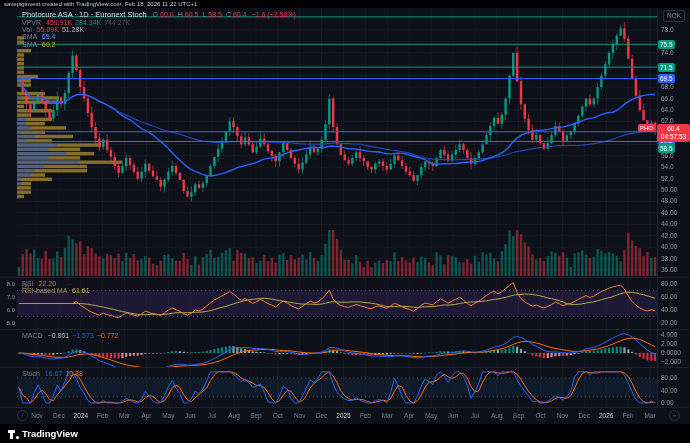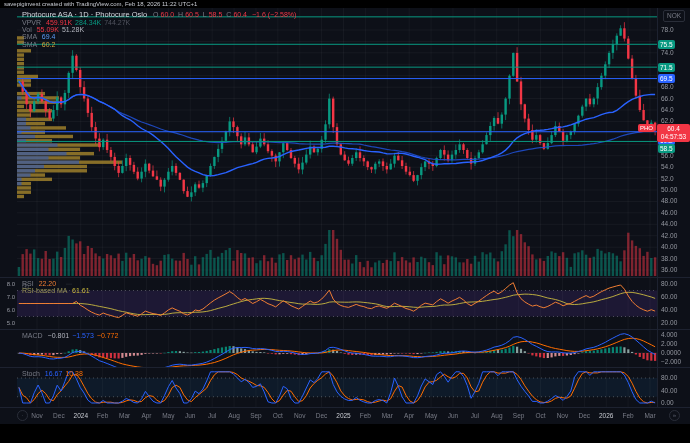--- a/index.html
+++ b/index.html
@@ -938,21 +938,21 @@
         <path d="M18.9 19.4 L22.7 35.0 L26.6 35.0 L30.4 35.0 L34.2 24.8 L38.1 17.0 L41.9 24.8 L45.7 35.0 L49.6 35.0 L53.4 27.8 L57.2 17.2 L61.1 23.0 L64.9 13.4 L68.7 3.8 L72.6 3.8 L76.4 10.9 L80.2 19.4 L84.1 25.1 L87.9 32.2 L91.7 35.0 L95.6 35.0 L99.4 35.0 L103.2 32.5 L107.1 35.0 L110.9 35.0 L114.7 35.0 L118.6 35.0 L122.4 33.2 L126.2 30.5 L130.1 32.1 L133.9 34.5 L137.7 35.0 L141.6 30.8 L145.4 23.4 L149.2 28.6 L153.0 33.2 L156.9 35.0 L160.7 35.0 L164.5 27.5 L168.4 18.7 L172.2 12.5 L176.0 20.0 L179.9 25.6 L183.7 35.0 L187.5 35.0 L191.4 30.7 L195.2 23.1 L199.0 25.7 L202.9 21.1 L206.7 13.0 L210.5 3.8 L214.4 3.8 L218.2 3.8 L222.0 3.8 L225.9 3.8 L229.7 3.8 L233.5 6.1 L237.4 9.9 L241.2 13.8 L245.0 11.3 L248.9 14.5 L252.7 19.4 L256.5 18.4 L260.4 15.8 L264.2 23.9 L268.0 33.8 L271.9 35.0 L275.7 35.0 L279.5 27.9 L283.3 18.3 L287.2 20.8 L291.0 30.5 L294.8 35.0 L298.7 35.0 L302.5 28.1 L306.3 20.0 L310.2 11.9 L314.0 14.6 L317.8 10.5 L321.7 3.8 L325.5 3.8 L329.3 3.8 L333.2 16.4 L337.0 23.9 L340.8 28.4 L344.7 31.0 L348.5 32.5 L352.3 32.3 L356.2 29.5 L360.0 32.3 L363.8 33.9 L367.7 35.0 L371.5 35.0 L375.3 32.5 L379.2 31.5 L383.0 32.5 L386.8 35.0 L390.7 24.6 L394.5 10.0 L398.3 18.3 L402.1 28.7 L406.0 35.0 L409.8 35.0 L413.6 35.0 L417.5 27.9 L421.3 18.0 L425.1 10.9 L429.0 13.7 L432.8 16.5 L436.6 6.6 L440.5 3.8 L444.3 8.4 L448.1 14.2 L452.0 8.4 L455.8 3.8 L459.6 3.8 L463.5 8.6 L467.3 17.6 L471.1 30.3 L475.0 23.5 L478.8 15.3 L482.6 3.8 L486.5 3.8 L490.3 3.8 L494.1 3.8 L498.0 7.7 L501.8 3.8 L505.6 3.8 L509.5 3.8 L513.3 3.8 L517.1 11.8 L521.0 18.2 L524.8 23.3 L528.6 28.0 L532.4 33.4 L536.3 33.4 L540.1 35.0 L543.9 35.0 L547.8 33.1 L551.6 30.5 L555.4 27.6 L559.3 29.4 L563.1 32.4 L566.9 28.6 L570.8 23.0 L574.6 9.1 L578.4 3.7 L582.3 3.8 L586.1 3.8 L589.9 7.3 L593.8 3.8 L597.6 3.8 L601.4 3.8 L605.3 3.8 L609.1 3.8 L612.9 3.8 L616.8 3.8 L620.6 3.8 L624.4 7.1 L628.3 14.6 L632.1 23.8 L635.9 31.5 L639.8 35.0 L643.6 35.0 L647.4 35.0 L651.3 33.2 L655.1 35.0" fill="none" stroke="#2962ff" stroke-width="1"></path>
       </svg>
 
     <div class="sep" style="top:269px"></div>
     <div class="sep" style="top:321px"></div>
     <div class="sep" style="top:359px"></div>
     <div class="sep" style="top:399px"></div>
     <div class="vsep" style="left:657px;top:0;height:400px"></div>
 
     <div class="legend" style="left:22px;top:3px">
-      <span class="l-title">Photocure ASA · 1D · Photocure Oslo</span>
+      <span class="l-title">Photocure ASA · 1D · Euronext Stoch</span>
       <span class="l-ohlc" id="ohlc"><span><span class="k">O</span><span style="color:#f23645">60.0</span></span><span><span class="k">H</span><span style="color:#f23645">60.5</span></span><span><span class="k">L</span><span style="color:#f23645">58.5</span></span><span><span class="k">C</span><span style="color:#f23645">60.4</span></span></span>
       <span id="chg" style="color: rgb(242, 54, 69); margin-left: 3px;">−1.6 (−2.58%)</span>
     </div>
     <div id="ind-rows">
         <div class="legend" style="left: 22px; top: 11px;"><span class="k">VPVR</span> <span style="color:#f23645;margin-left:3px">459.91K</span><span style="color:#089981;margin-left:3px">284.34K</span><span style="color:#50535e;margin-left:3px">744.27K</span></div>
         <div class="legend" style="left: 22px; top: 18.2px;"><span class="k">Vol</span> <span style="color:#f23645;margin-left:3px">55.09K</span><span style="color:#b2b5be;margin-left:3px">51.28K</span></div>
         <div class="legend" style="left: 22px; top: 25.4px;"><span class="k">SMA</span> <span style="color:#5b9cf6;margin-left:3px">69.4</span></div>
         <div class="legend" style="left: 22px; top: 32.6px;"><span class="k">SMA</span> <span style="color:#d1a33c;margin-left:3px">60.2</span></div>
       </div>
 
@@ -1050,13 +1050,22 @@
       <div class="tick" style="left:661px;top:258.0px">36.00</div>
       <div class="plabel" style="top: 31.8px; background: rgb(8, 153, 129);">75.5</div>
       <div class="plabel" style="top: 54.6px; background: rgb(8, 153, 129);">71.5</div>
       <div class="plabel" style="top: 66.1px; background: rgb(41, 98, 255);">69.5</div>
       <div class="plabel" style="top: 128.2px; background: rgb(41, 98, 255);">60.2</div>
       <div class="plabel" style="top: 135.9px; background: rgb(8, 153, 129);">58.5</div>
       <div class="pho-tag" style="left: 638px; top: 115.6px; background: rgb(242, 54, 69);">PHO</div>
       <div class="pho-box" style="top: 115.6px; background: rgb(242, 54, 69);">60.4<br>04:57:53</div>
     </div>
 
+  <div id="footer">
+    <span id="tvlogo">
+      <svg width="13" height="13" viewBox="0 0 13 13">
+          <path d="M1 3 h7 v3 h-2 v6 h-3 v-6 h-2 z" fill="#fff"></path>
+          <circle cx="10.5" cy="10.5" r="1.6" fill="#fff"></circle>
+        </svg>
+    </span>
+    <span id="brand">TradingView</span>
+  </div>
 </div>
 
 </body></html>

